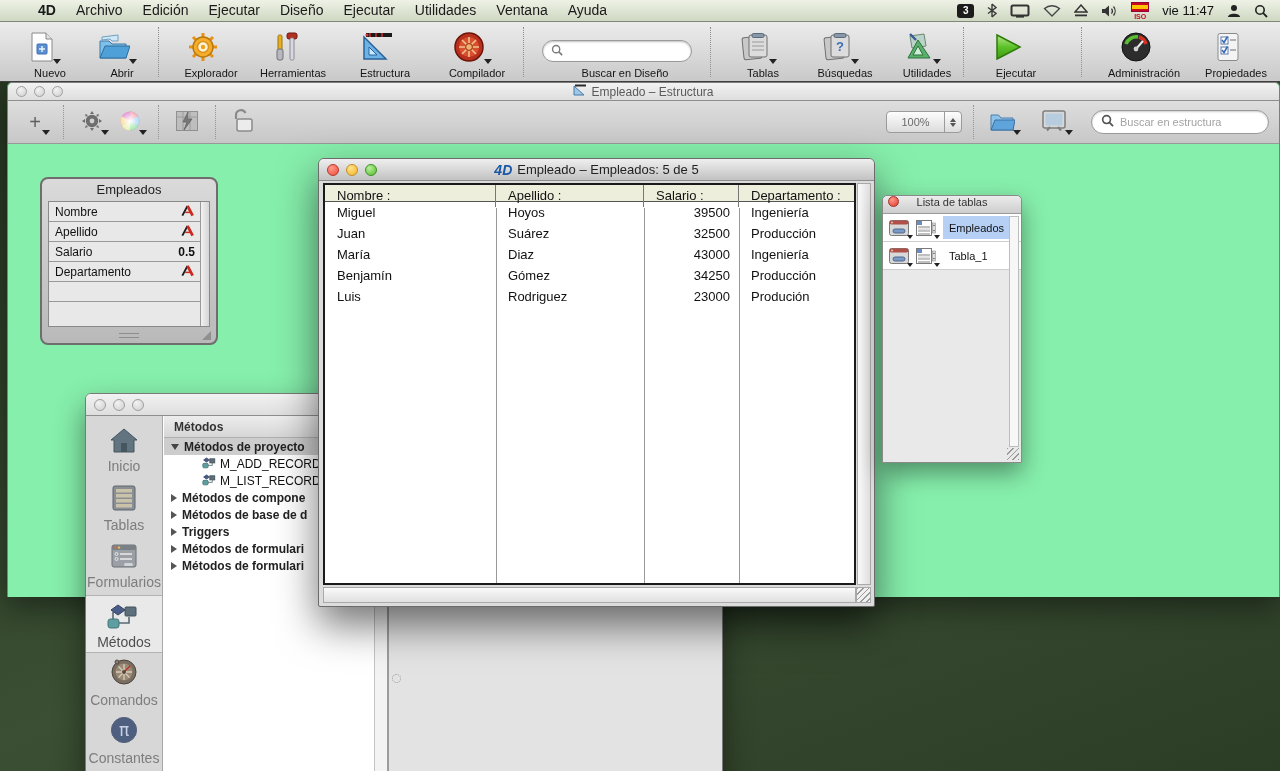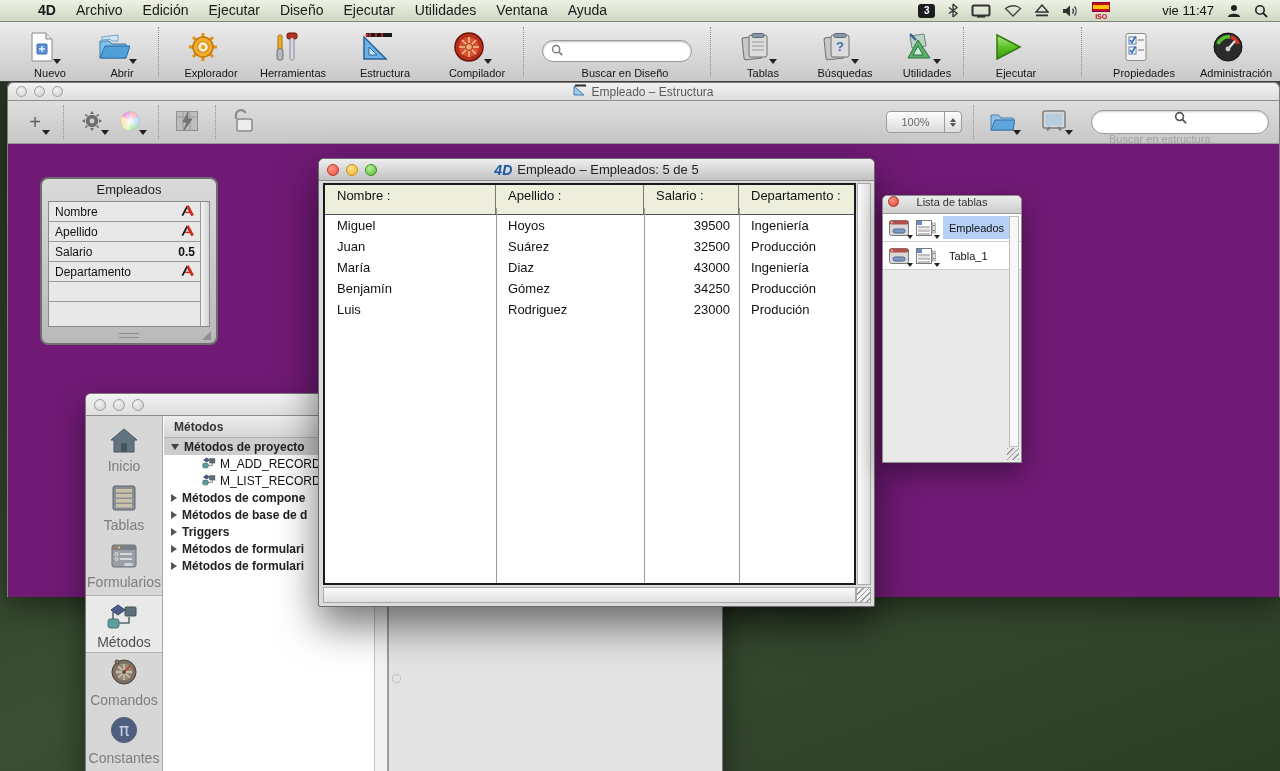--- a/index.html
+++ b/index.html
@@ -14,21 +14,21 @@
     background:linear-gradient(#eef2e6,#cfd8c2);
     border-bottom:1px solid rgba(40,50,30,.55);
     display:flex;align-items:center;padding:0 8px;z-index:100;}
   .menu-item{padding:0 10px;font-size:14px;color:#1a1a1a;line-height:21px;}
   .menu-item.bold{font-weight:bold;}
   .apple{font-size:15px;padding:0 10px;color:#222;}
   .mb-spacer{flex:1;}
   .status{display:flex;align-items:center;gap:13px;padding-right:4px;}
   .spaces-badge{width:17px;height:14px;background:#1c1c1c;border-radius:3px;color:#fff;
     font-size:10px;font-weight:bold;text-align:center;line-height:14px;}
-  .clock{font-size:13px;color:#111;margin-left:39px;}
+  .clock{font-size:13px;color:#111;}
   .flag{display:flex;flex-direction:column;align-items:center;line-height:1;}
   .flag .stripes{width:18px;height:10px;background:linear-gradient(#c60b1e 0 28%,#ffc400 28% 72%,#c60b1e 72% 100%);border:1px solid #903;}
   .flag .iso{font-size:7px;font-weight:bold;color:#c60b1e;margin-top:1px;}
   .mb-icon svg{display:block;}
   
   .main-toolbar{position:absolute;left:0;top:22px;width:1280px;height:60px;
     background:linear-gradient(#ececec,#c9c9c9);
     border-bottom:1px solid #3f3f3f;
     display:flex;align-items:flex-start;padding:3px 6px 0 6px;z-index:90;}
   .tb-item{display:flex;flex-direction:column;align-items:center;width:72px;height:54px;justify-content:flex-end;position:relative;cursor:default;}
@@ -51,21 +51,21 @@
   .lights{display:flex;gap:7px;padding-left:8px;}
   .light{width:12px;height:12px;border-radius:50%;}
   .light.red{background:radial-gradient(circle at 35% 30%,#ff9a8a,#ee4b3a);border:1px solid #b8382c;}
   .light.yellow{background:radial-gradient(circle at 35% 30%,#ffe08a,#f5b62a);border:1px solid #c08f1f;}
   .light.green{background:radial-gradient(circle at 35% 30%,#b8f09a,#55bb2e);border:1px solid #3f8f22;}
   .light.grey{background:radial-gradient(circle at 35% 30%,#f2f2f2,#cfcfcf);border:1px solid #9f9f9f;}
   .title-text{position:absolute;left:0;right:0;text-align:center;font-size:13px;color:#222;display:flex;justify-content:center;align-items:center;gap:5px;pointer-events:none;}
   .titlebar.inactive .title-text{color:#5a5a5a;}
   
   .struct-win{position:absolute;left:7px;top:82px;width:1273px;height:515px;z-index:10;
-    background:#701a75;border:1px solid #7e7e7e;border-bottom:none;border-radius:5px 5px 0 0;box-shadow:0 10px 30px rgba(0,0,0,.45);}
+    background:#86efac;border:1px solid #7e7e7e;border-bottom:none;border-radius:5px 5px 0 0;box-shadow:0 10px 30px rgba(0,0,0,.45);}
   .struct-title{height:18px;}
   .struct-title .light{width:11px;height:11px;}
   .struct-title .title-text{font-size:12px;}
   .struct-toolbar{height:43px;background:linear-gradient(#dedede,#c7c7c7);border-bottom:1px solid #989898;
     display:flex;align-items:center;padding:0 10px;gap:4px;}
   .st-btn{display:flex;align-items:center;justify-content:center;width:34px;height:30px;position:relative;color:#6e6e6e;}
   .st-sep{width:1px;height:34px;border-left:1px dotted #949494;margin:0 7px;}
   .st-flex{flex:1;}
   .plus-glyph{font-size:20px;color:#5f5f5f;line-height:1;}
   .zoom-ctl{width:76px;height:22px;background:linear-gradient(#fdfdfd,#dcdcdc);border:1px solid #9b9b9b;border-radius:4px;
@@ -90,21 +90,21 @@
   .tg-scroll{position:absolute;right:0;top:0;bottom:0;width:9px;background:linear-gradient(to right,#f2f2f2,#d5d5d5);border-left:1px solid #9a9a9a;}
   .tg-bottom{position:absolute;left:0;right:0;bottom:0;height:15px;display:flex;align-items:center;justify-content:center;}
   .tg-grip{width:20px;height:5px;border-top:1px solid #8d8d8d;border-bottom:1px solid #8d8d8d;}
   .tg-resize{position:absolute;right:5px;bottom:3px;width:0;height:0;border-bottom:9px solid #909090;border-left:9px solid transparent;}
   
   .records-win{position:absolute;left:318px;top:158px;width:557px;height:449px;z-index:30;
     background:#dcdcdc;border:1px solid #6b6b6b;border-radius:6px 6px 2px 2px;
     box-shadow:0 18px 40px rgba(0,0,0,.55);}
   .logo4d{color:#1c57a5;font-weight:bold;font-style:italic;font-size:14px;}
   .rec-frame{position:absolute;left:4px;top:24px;right:18px;bottom:21px;background:#fff;border:2px solid #1a1a1a;overflow:hidden;}
-  .rec-header{height:30px;background:#eeeedd;border-bottom:1px solid #555;display:grid;grid-template-columns:171px 148px 95px 1fr;}
+  .rec-header{height:17px;background:#eeeedd;border-bottom:1px solid #555;display:grid;grid-template-columns:171px 148px 95px 1fr;}
   .rec-header div{border-right:1px solid #777;padding-left:12px;font-size:13px;line-height:22px;color:#111;}
   .rec-header div:last-child{border-right:none;}
   .rec-row{height:21px;display:grid;grid-template-columns:171px 148px 95px 1fr;}
   .rec-row div{padding-left:12px;font-size:13px;line-height:21px;color:#111;overflow:hidden;white-space:nowrap;}
   .rec-row div.num{text-align:right;padding-right:9px;padding-left:0;}
   .col-line{position:absolute;top:23px;bottom:0;width:1px;background:#999;}
   .rec-vscroll{position:absolute;right:3px;top:24px;width:14px;bottom:21px;background:linear-gradient(to right,#fafafa,#dedede);border:1px solid #a9a9a9;}
   .rec-hscroll{position:absolute;left:4px;right:18px;bottom:3px;height:16px;background:linear-gradient(#fafafa,#e0e0e0);border:1px solid #a9a9a9;}
   .rec-resize{position:absolute;right:3px;bottom:3px;width:15px;height:16px;border:1px solid #a9a9a9;background:
      repeating-linear-gradient(135deg,#9a9a9a 0 1px,transparent 1px 4px),#f0f0f0;}
@@ -352,42 +352,42 @@
             </defs>
             <path d="M5 3 L28 15 L5 27 Z" fill="url(#gp)" stroke="#2e7a0a" stroke-width="1.5"></path>
           </svg></span>
       </span>
     <span class="tb-label">Ejecutar</span>
   </div>
   <div class="tb-flex"></div>
   <div class="tb-sep"></div>
   <div class="tb-item wide">
     <span class="tb-icon">
+        <span><svg width="32" height="32" viewBox="0 0 32 32">
+            <circle cx="16" cy="16" r="14" fill="#2c2c2c" stroke="#101010"></circle>
+            <path d="M6 13 A11 11 0 0 1 18 6" stroke="#58c030" stroke-width="3.5" fill="none"></path>
+            <path d="M19 6 A11 11 0 0 1 26 13" stroke="#d83020" stroke-width="3.5" fill="none"></path>
+            <path d="M16 18 L23 10" stroke="#e8e8e8" stroke-width="2"></path>
+            <circle cx="16" cy="18" r="2.4" fill="#cfcfcf"></circle>
+          </svg></span>
+      </span>
+    <span class="tb-label">Administración</span>
+  </div>
+  <div class="tb-item wide">
+    <span class="tb-icon">
         <span><svg width="26" height="30" viewBox="0 0 26 30">
             <rect x="3" y="1.5" width="20" height="27" rx="2" fill="#f4f4f4" stroke="#8a8a8a"></rect>
             <rect x="6" y="5" width="7" height="7" fill="#fff" stroke="#5a7ab0"></rect>
             <path d="M7 8 L9 10.5 L12.5 4.5" stroke="#3a6ab0" stroke-width="1.6" fill="none"></path>
             <rect x="6" y="15" width="7" height="7" fill="#fff" stroke="#5a7ab0"></rect>
             <path d="M7 18 L9 20.5 L12.5 14.5" stroke="#3a6ab0" stroke-width="1.6" fill="none"></path>
             <path d="M15 8 L21 8 M15 18 L21 18" stroke="#9a9a9a" stroke-width="1.4"></path>
           </svg></span>
       </span>
     <span class="tb-label">Propiedades</span>
-  </div>
-  <div class="tb-item wide">
-    <span class="tb-icon">
-        <span><svg width="32" height="32" viewBox="0 0 32 32">
-            <circle cx="16" cy="16" r="14" fill="#2c2c2c" stroke="#101010"></circle>
-            <path d="M6 13 A11 11 0 0 1 18 6" stroke="#58c030" stroke-width="3.5" fill="none"></path>
-            <path d="M19 6 A11 11 0 0 1 26 13" stroke="#d83020" stroke-width="3.5" fill="none"></path>
-            <path d="M16 18 L23 10" stroke="#e8e8e8" stroke-width="2"></path>
-            <circle cx="16" cy="18" r="2.4" fill="#cfcfcf"></circle>
-          </svg></span>
-      </span>
-    <span class="tb-label">Administración</span>
   </div>
 </div>
 
 <div class="struct-win">
   <div class="titlebar inactive struct-title">
     <span class="lights">
       <span class="light grey"></span>
       <span class="light grey"></span>
       <span class="light grey"></span>
     </span>
@@ -463,21 +463,21 @@
         <i class="caret" style="right:-2px;"></i>
       </div>
     <div class="st-btn" style="margin-left:14px;">
         <span><svg width="26" height="24" viewBox="0 0 26 24">
             <rect x="2" y="2" width="22" height="17" rx="2" fill="#d8d8d8" stroke="#7e7e7e" stroke-width="1.5"></rect>
             <rect x="4.5" y="4.5" width="17" height="12" fill="#b8cce0"></rect>
             <path d="M6 21.5 L9 18 M20 21.5 L17 18" stroke="#7e7e7e" stroke-width="2"></path>
           </svg></span>
         <i class="caret" style="right:-2px;"></i>
       </div>
-    <div class="struct-search" style="margin-left:16px;flex-direction:column;">
+    <div class="struct-search" style="margin-left:16px;">
       <span><svg width="13" height="13" viewBox="0 0 14 14">
             <circle cx="6" cy="6" r="4.2" fill="none" stroke="#555" stroke-width="1.8"></circle>
             <path d="M9.2 9.2 L13 13" stroke="#555" stroke-width="2"></path>
           </svg></span>
       <input type="text" placeholder="Buscar en estructura" style="">
     </div>
   </div>
 </div>
 
 <div class="table-graphic">

